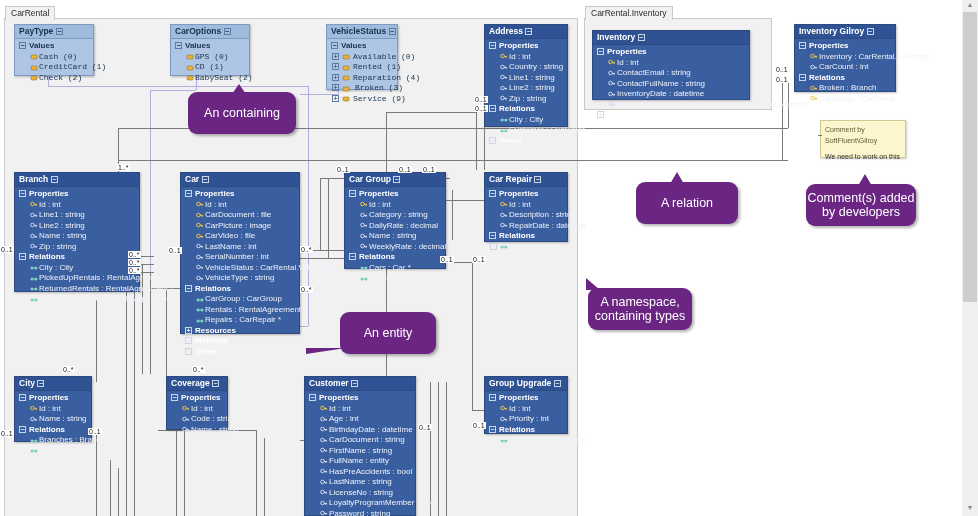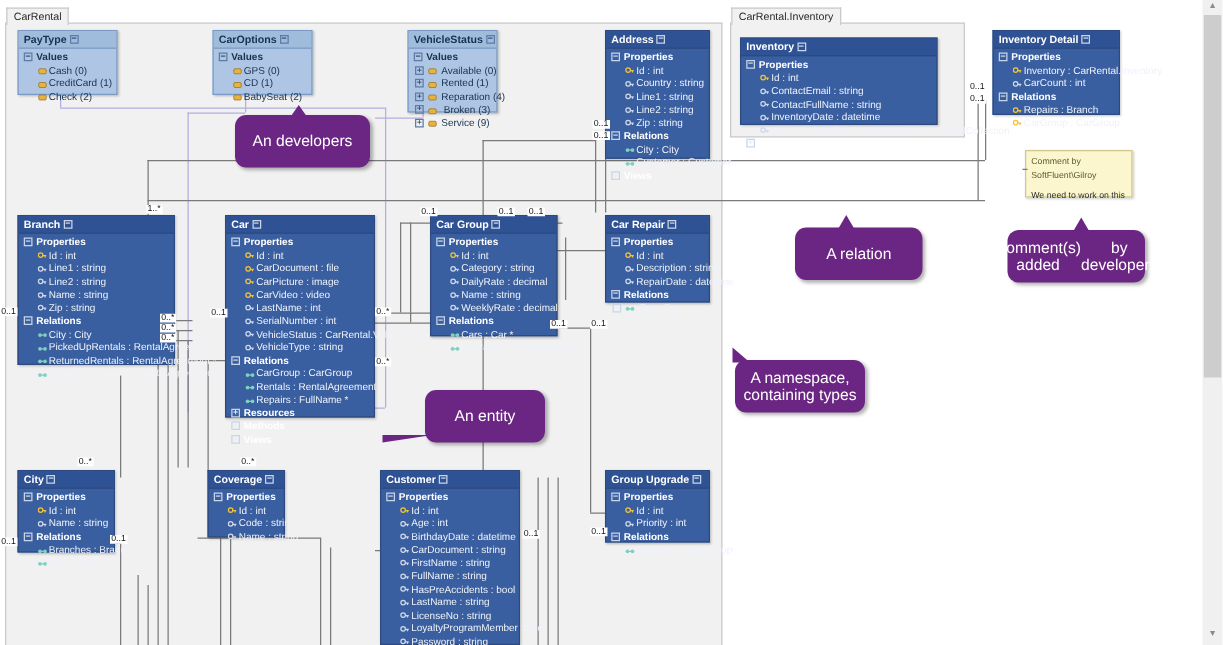--- a/index.html
+++ b/index.html
@@ -27,21 +27,21 @@
        white-space:nowrap;position:relative;}
   .mem.sub{padding-left:24px;}
 
   
   .entity{background:#3a5fa0;}
   .entity .hdr{background:#2e5294;}
   
   .enum{background:#aec6e4;border-color:#7c9bc4;}
   .enum .hdr{background:#9fbcdd;color:#17314f;border-bottom:1px solid #7c9bc4;}
   .enum .grp{color:#17314f;}
-  .enum .mem{color:#17314f;}
+  .enum .mem{color:#17314f;font-family:Liberation Mono, monospace;}
 
   
   .exp{display:inline-block;width:7px;height:7px;line-height:6px;text-align:center;
        border:1px solid #c9d6e8;font-size:7px;color:#e8eef7;margin-right:3px;
        vertical-align:middle;box-sizing:border-box;}
   .enum .exp{border-color:#5c7ba6;color:#17314f;}
   .ic{position:absolute;left:7px;top:1.5px;width:8px;height:8px;}
   .mem.sub .ic{left:15px;}
 
   
@@ -327,38 +327,38 @@
       <div class="mem sub"><svg class="ic" viewBox="0 0 8 8">
             <circle cx="2.5" cy="3" r="1.8" fill="none" stroke="#cfd9ea" stroke-width="1"></circle>
             <path d="M4 3.4 L7 3.4 M6 3.4 L6 5" stroke="#cfd9ea" stroke-width="1"></path>
           </svg><span>InventoryDetails : CarRental.InventoryDetailCollection</span></div>
       <div class="grp"><span class="exp">+</span><span>Methods</span></div>
     </div>
   </div>
 
   <div class="box entity" style="left:794px;top:24px;width:102px;height:68px;">
     <div class="hdr">
-      <span>Inventory Detail</span>
+      <span>Inventory Gilroy</span>
       <span class="exp">−</span>
     </div>
     <div class="body">
       <div class="grp"><span class="exp">−</span><span>Properties</span></div>
       <div class="mem sub"><svg class="ic" viewBox="0 0 8 8">
             <circle cx="2.5" cy="3" r="1.8" fill="none" stroke="#f2c33c" stroke-width="1"></circle>
             <path d="M4 3.4 L7 3.4 M6 3.4 L6 5" stroke="#f2c33c" stroke-width="1"></path>
           </svg><span>Inventory : CarRental.Inventory</span></div>
       <div class="mem sub"><svg class="ic" viewBox="0 0 8 8">
             <circle cx="2.5" cy="3" r="1.8" fill="none" stroke="#cfd9ea" stroke-width="1"></circle>
             <path d="M4 3.4 L7 3.4 M6 3.4 L6 5" stroke="#cfd9ea" stroke-width="1"></path>
           </svg><span>CarCount : int</span></div>
       <div class="grp"><span class="exp">−</span><span>Relations</span></div>
       <div class="mem sub"><svg class="ic" viewBox="0 0 8 8">
             <circle cx="2.5" cy="3" r="1.8" fill="none" stroke="#f2c33c" stroke-width="1"></circle>
             <path d="M4 3.4 L7 3.4 M6 3.4 L6 5" stroke="#f2c33c" stroke-width="1"></path>
-          </svg><span>Repairs : Branch</span></div>
+          </svg><span>Broken : Branch</span></div>
       <div class="mem sub"><svg class="ic" viewBox="0 0 8 8">
             <circle cx="2.5" cy="3" r="1.8" fill="none" stroke="#f2c33c" stroke-width="1"></circle>
             <path d="M4 3.4 L7 3.4 M6 3.4 L6 5" stroke="#f2c33c" stroke-width="1"></path>
           </svg><span>CarGroup : CarGroup</span></div>
     </div>
   </div>
 
   <div class="box entity" style="left:14px;top:172px;width:126px;height:120px;">
     <div class="hdr">
       <span>Branch</span>
@@ -425,21 +425,21 @@
             <circle cx="2.5" cy="3" r="1.8" fill="none" stroke="#f2c33c" stroke-width="1"></circle>
             <path d="M4 3.4 L7 3.4 M6 3.4 L6 5" stroke="#f2c33c" stroke-width="1"></path>
           </svg><span>CarDocument : file</span></div>
       <div class="mem sub"><svg class="ic" viewBox="0 0 8 8">
             <circle cx="2.5" cy="3" r="1.8" fill="none" stroke="#f2c33c" stroke-width="1"></circle>
             <path d="M4 3.4 L7 3.4 M6 3.4 L6 5" stroke="#f2c33c" stroke-width="1"></path>
           </svg><span>CarPicture : image</span></div>
       <div class="mem sub"><svg class="ic" viewBox="0 0 8 8">
             <circle cx="2.5" cy="3" r="1.8" fill="none" stroke="#f2c33c" stroke-width="1"></circle>
             <path d="M4 3.4 L7 3.4 M6 3.4 L6 5" stroke="#f2c33c" stroke-width="1"></path>
-          </svg><span>CarVideo : video</span></div>
+          </svg><span>CarVideo : file</span></div>
       <div class="mem sub"><svg class="ic" viewBox="0 0 8 8">
             <circle cx="2.5" cy="3" r="1.8" fill="none" stroke="#cfd9ea" stroke-width="1"></circle>
             <path d="M4 3.4 L7 3.4 M6 3.4 L6 5" stroke="#cfd9ea" stroke-width="1"></path>
           </svg><span>LastName : int</span></div>
       <div class="mem sub"><svg class="ic" viewBox="0 0 8 8">
             <circle cx="2.5" cy="3" r="1.8" fill="none" stroke="#cfd9ea" stroke-width="1"></circle>
             <path d="M4 3.4 L7 3.4 M6 3.4 L6 5" stroke="#cfd9ea" stroke-width="1"></path>
           </svg><span>SerialNumber : int</span></div>
       <div class="mem sub"><svg class="ic" viewBox="0 0 8 8">
             <circle cx="2.5" cy="3" r="1.8" fill="none" stroke="#cfd9ea" stroke-width="1"></circle>
@@ -457,21 +457,21 @@
           </svg><span>CarGroup : CarGroup</span></div>
       <div class="mem sub"><svg class="ic" viewBox="0 0 8 8">
             <circle cx="2" cy="4" r="1.5" fill="#7fd0c0"></circle>
             <circle cx="6" cy="4" r="1.5" fill="#7fd0c0"></circle>
             <path d="M3 4 L5 4" stroke="#7fd0c0" stroke-width="1"></path>
           </svg><span>Rentals : RentalAgreement *</span></div>
       <div class="mem sub"><svg class="ic" viewBox="0 0 8 8">
             <circle cx="2" cy="4" r="1.5" fill="#7fd0c0"></circle>
             <circle cx="6" cy="4" r="1.5" fill="#7fd0c0"></circle>
             <path d="M3 4 L5 4" stroke="#7fd0c0" stroke-width="1"></path>
-          </svg><span>Repairs : FullName *</span></div>
+          </svg><span>Repairs : CarRepair *</span></div>
       <div class="grp"><span class="exp">+</span><span>Resources</span></div>
       <div class="grp"><span class="exp">+</span><span>Methods</span></div>
       <div class="grp"><span class="exp">+</span><span>Views</span></div>
     </div>
   </div>
 
   <div class="box entity" style="left:344px;top:172px;width:102px;height:97px;">
     <div class="hdr">
       <span>Car Group</span>
       <span class="exp">−</span>
@@ -614,21 +614,21 @@
             <circle cx="2.5" cy="3" r="1.8" fill="none" stroke="#cfd9ea" stroke-width="1"></circle>
             <path d="M4 3.4 L7 3.4 M6 3.4 L6 5" stroke="#cfd9ea" stroke-width="1"></path>
           </svg><span>CarDocument : string</span></div>
       <div class="mem sub"><svg class="ic" viewBox="0 0 8 8">
             <circle cx="2.5" cy="3" r="1.8" fill="none" stroke="#cfd9ea" stroke-width="1"></circle>
             <path d="M4 3.4 L7 3.4 M6 3.4 L6 5" stroke="#cfd9ea" stroke-width="1"></path>
           </svg><span>FirstName : string</span></div>
       <div class="mem sub"><svg class="ic" viewBox="0 0 8 8">
             <circle cx="2.5" cy="3" r="1.8" fill="none" stroke="#cfd9ea" stroke-width="1"></circle>
             <path d="M4 3.4 L7 3.4 M6 3.4 L6 5" stroke="#cfd9ea" stroke-width="1"></path>
-          </svg><span>FullName : string</span></div>
+          </svg><span>FullName : entity</span></div>
       <div class="mem sub"><svg class="ic" viewBox="0 0 8 8">
             <circle cx="2.5" cy="3" r="1.8" fill="none" stroke="#cfd9ea" stroke-width="1"></circle>
             <path d="M4 3.4 L7 3.4 M6 3.4 L6 5" stroke="#cfd9ea" stroke-width="1"></path>
           </svg><span>HasPreAccidents : bool</span></div>
       <div class="mem sub"><svg class="ic" viewBox="0 0 8 8">
             <circle cx="2.5" cy="3" r="1.8" fill="none" stroke="#cfd9ea" stroke-width="1"></circle>
             <path d="M4 3.4 L7 3.4 M6 3.4 L6 5" stroke="#cfd9ea" stroke-width="1"></path>
           </svg><span>LastName : string</span></div>
       <div class="mem sub"><svg class="ic" viewBox="0 0 8 8">
             <circle cx="2.5" cy="3" r="1.8" fill="none" stroke="#cfd9ea" stroke-width="1"></circle>
@@ -688,35 +688,35 @@
   <div class="mult" style="left:440px;top:256px;">0..1</div>
   <div class="mult" style="left:472px;top:256px;">0..1</div>
   <div class="mult" style="left:472px;top:422px;">0..1</div>
   <div class="mult" style="left:88px;top:428px;">0..1</div>
   <div class="mult" style="left:0px;top:430px;">0..1</div>
   <div class="mult" style="left:62px;top:366px;">0..*</div>
   <div class="mult" style="left:192px;top:366px;">0..*</div>
   <div class="mult" style="left:418px;top:424px;">0..1</div>
 
   <div class="callout" style="left:188px;top:92px;width:108px;height:42px;">
-    <span>An developers</span>
+    <span>An containing</span>
   </div>
   <div class="tail" style="left:232px;top:84px;border-left:7px solid transparent;border-right:7px solid transparent;border-bottom:10px solid #6b2583;"></div>
 
   <div class="callout" style="left:340px;top:312px;width:96px;height:42px;">
     <span>An entity</span>
   </div>
   <div class="tail" style="left:306px;top:348px;width:0;height:0;border-top:6px solid #6b2583;border-left:0 solid transparent;border-right:40px solid transparent;border-bottom:26px solid transparent;"></div>
 
   <div class="callout" style="left:636px;top:182px;width:102px;height:42px;">
     <span>A relation</span>
   </div>
   <div class="tail" style="left:670px;top:172px;border-left:7px solid transparent;border-right:7px solid transparent;border-bottom:12px solid #6b2583;"></div>
 
-  <div class="callout" style="left:806px;top:184px;width:110px;height:42px;flex-direction:row;">
+  <div class="callout" style="left:806px;top:184px;width:110px;height:42px;flex-direction:column;">
     <span>Comment(s) added</span>
     <span>by developers</span>
   </div>
   <div class="tail" style="left:858px;top:174px;border-left:7px solid transparent;border-right:7px solid transparent;border-bottom:12px solid #6b2583;"></div>
 
   <div class="callout" style="left:588px;top:288px;width:104px;height:42px;flex-direction:column;">
     <span>A namespace,</span>
     <span>containing types</span>
   </div>
   <div class="tail" style="left:586px;top:278px;border-right:14px solid transparent;border-bottom:12px solid #6b2583;"></div>

